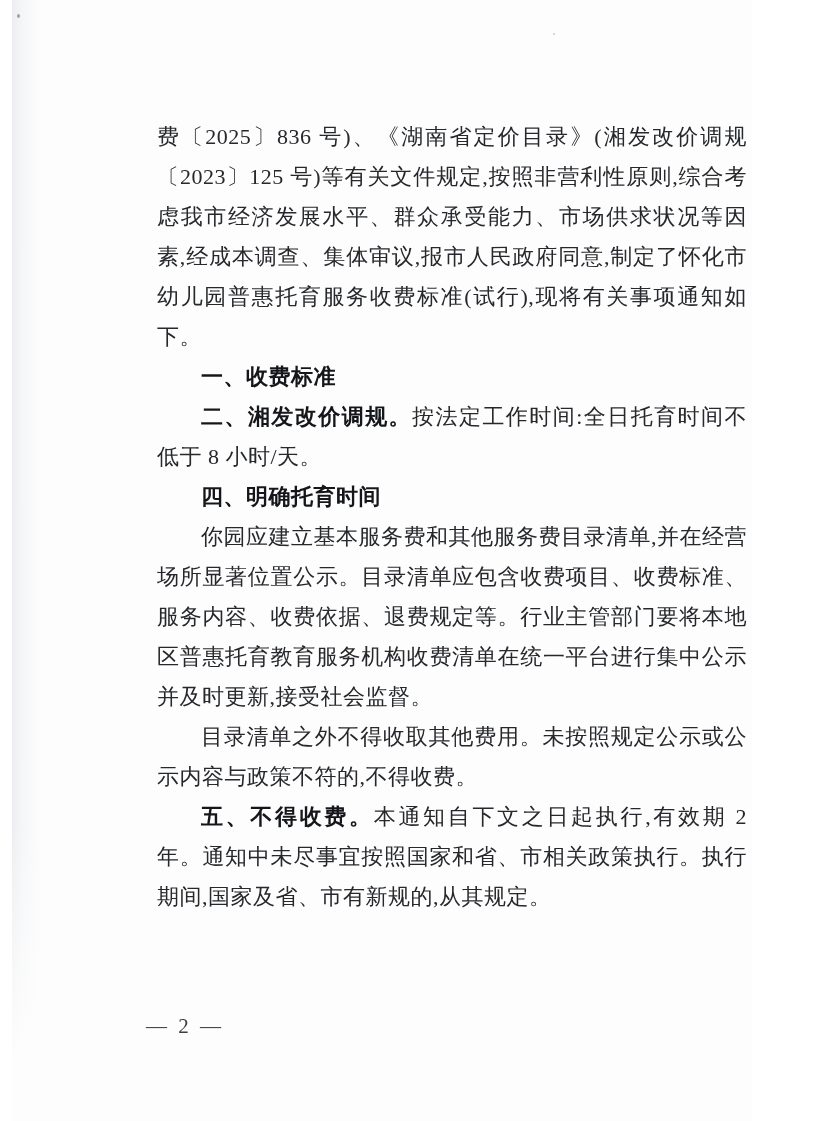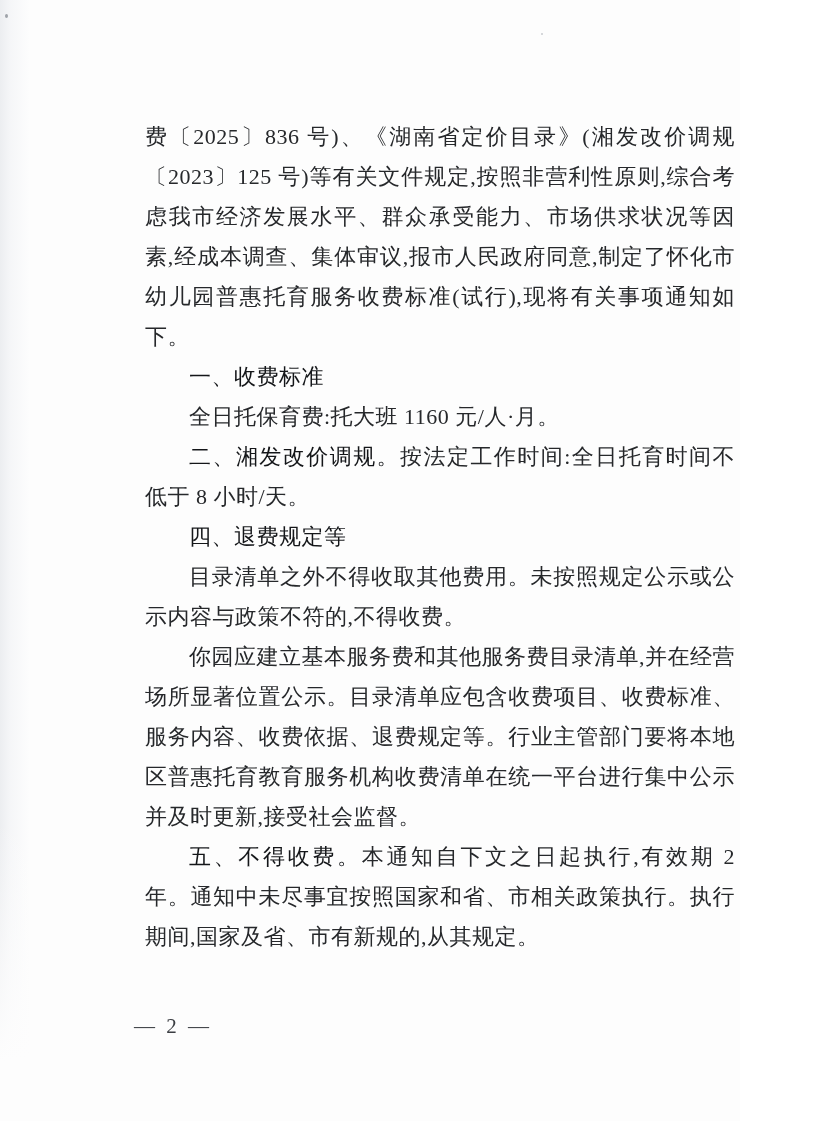--- a/index.html
+++ b/index.html
@@ -7,20 +7,21 @@
     padding: 0;
     background: #ffffff;
   }
   .sheet {
     position: relative;
     width: 740px;
     height: 1121px;
     background: #fdfdfd;
     overflow: hidden;
     font-family: "Liberation Serif", "DejaVu Serif", serif;
+    margin-left: 12px;
   }
   
   .edge-shade {
     position: absolute;
     left: 0;
     top: 0;
     width: 30px;
     height: 1121px;
     background: linear-gradient(to right, #e9ebee 0%, #f4f5f7 35%, rgba(255,255,255,0) 100%);
     opacity: 0.85;
@@ -54,21 +55,21 @@
   .para {
     margin: 0;
     text-indent: 2em;
   }
   .para.no-indent {
     text-indent: 0;
   }
   .para.heading,
   .lead {
     font-family: "Liberation Sans", "DejaVu Sans", sans-serif;
-    font-weight: 400;
+    font-weight: 700;
     color: #141619;
   }
   .page-num {
     position: absolute;
     left: 134px;
     top: 1014px;
     font-size: 21px;
     color: #3a3d42;
     letter-spacing: 3px;
     font-family: "Liberation Serif", "DejaVu Serif", serif;
@@ -79,22 +80,21 @@
 
 <div class="sheet">
   <div class="edge-shade"></div>
   <div class="edge-shade-fade"></div>
   <div class="speck speck-a"></div>
   <div class="speck speck-b"></div>
 
   <main class="doc">
       <p class="para no-indent">费〔2025〕836 号)、《湖南省定价目录》(湘发改价调规〔2023〕125 号)等有关文件规定,按照非营利性原则,综合考虑我市经济发展水平、群众承受能力、市场供求状况等因素,经成本调查、集体审议,报市人民政府同意,制定了怀化市幼儿园普惠托育服务收费标准(试行),现将有关事项通知如下。</p>
       <p class="para heading">一、收费标准</p>
-      <p class="para">全日托保育费:托大班 1160 元/人·月。</p>
       <p class="para"><b class="lead">二、湘发改价调规。</b>按法定工作时间:全日托育时间不低于 8 小时/天。</p>
-      <p class="para heading">四、退费规定等</p>
+      <p class="para heading">四、明确托育时间</p>
+      <p class="para">你园应建立基本服务费和其他服务费目录清单,并在经营场所显著位置公示。目录清单应包含收费项目、收费标准、服务内容、收费依据、退费规定等。行业主管部门要将本地区普惠托育教育服务机构收费清单在统一平台进行集中公示并及时更新,接受社会监督。</p>
       <p class="para">目录清单之外不得收取其他费用。未按照规定公示或公示内容与政策不符的,不得收费。</p>
-      <p class="para">你园应建立基本服务费和其他服务费目录清单,并在经营场所显著位置公示。目录清单应包含收费项目、收费标准、服务内容、收费依据、退费规定等。行业主管部门要将本地区普惠托育教育服务机构收费清单在统一平台进行集中公示并及时更新,接受社会监督。</p>
       <p class="para"><b class="lead">五、不得收费。</b>本通知自下文之日起执行,有效期 2 年。通知中未尽事宜按照国家和省、市相关政策执行。执行期间,国家及省、市有新规的,从其规定。</p>
     </main>
 
   <div class="page-num">— 2 —</div>
 </div>
 
 </body></html>

